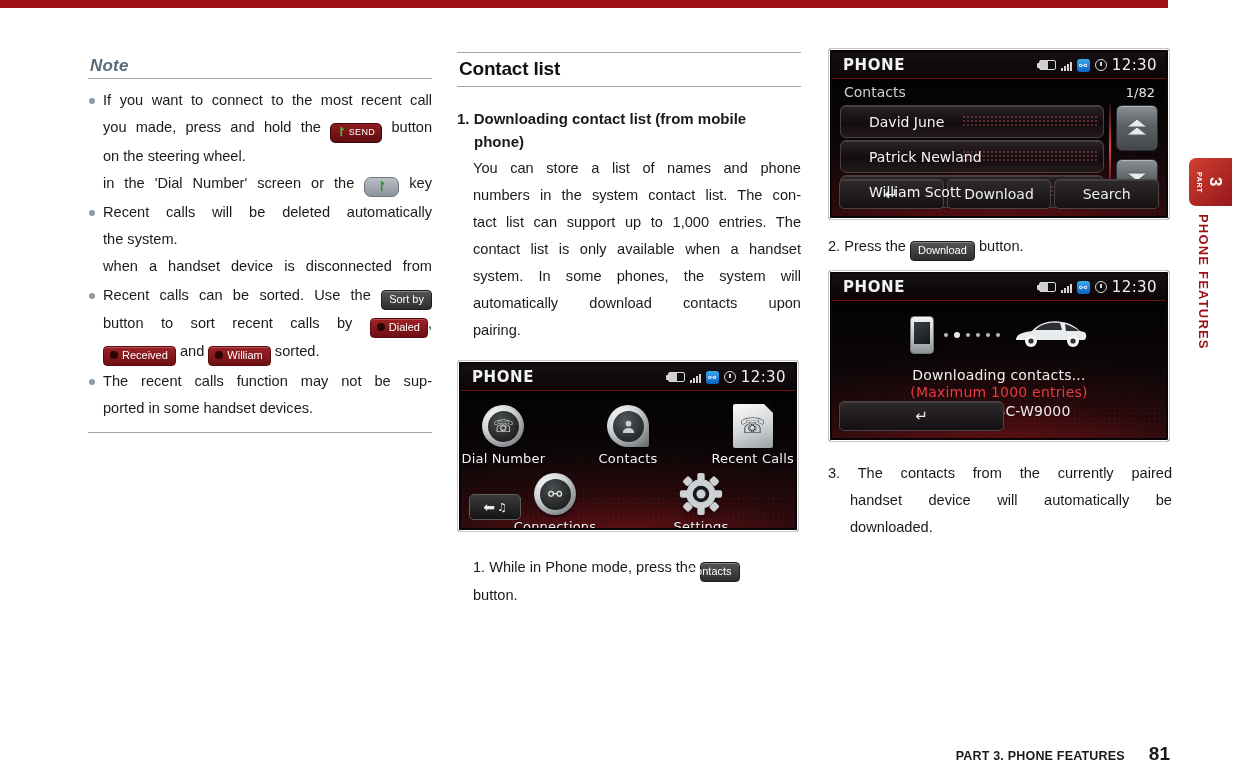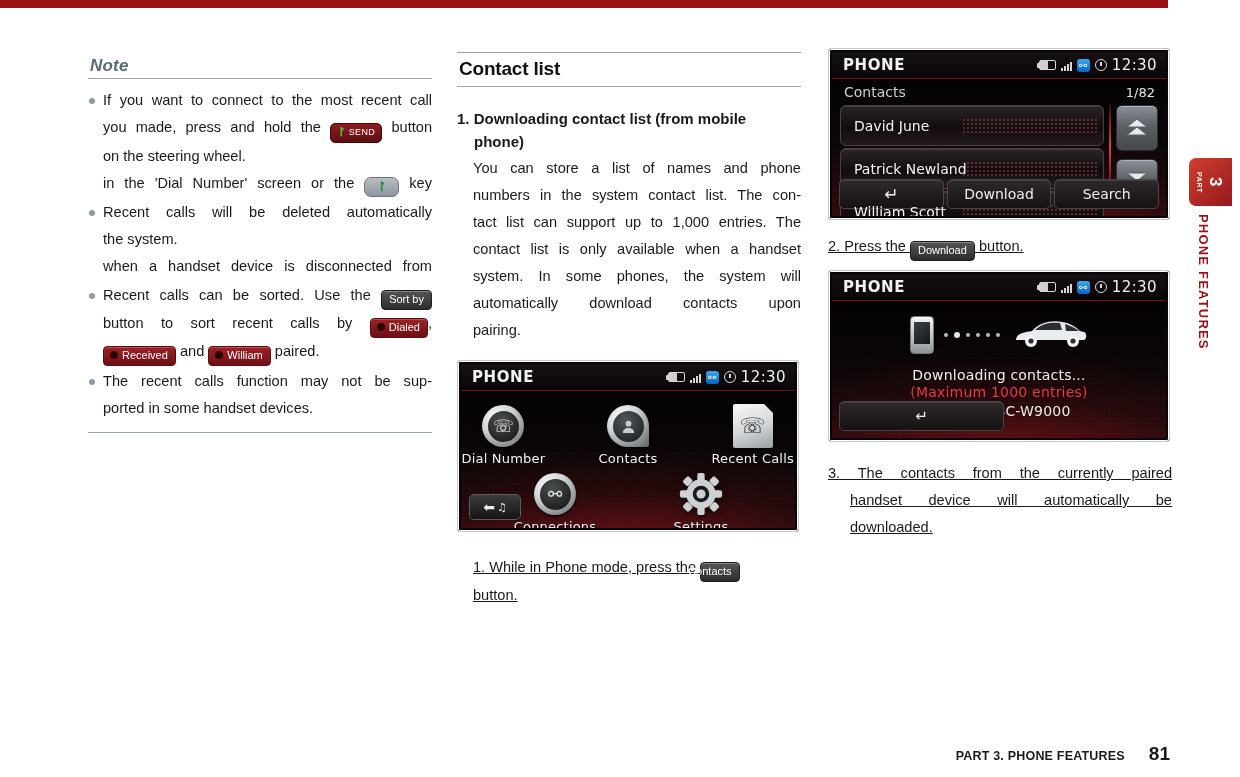--- a/index.html
+++ b/index.html
@@ -98,21 +98,21 @@
   .step-head{
     font-size:15px; font-weight:bold; line-height:23px;
     margin:20px 0 0 0; padding-left:17px; text-indent:-17px;
   }
   .body-par{
     font-size:14.6px; line-height:27px; margin:2px 0 0 16px;
     text-align:justify; color:#1a1a1a;
   }
   .num-par{
     font-size:14.6px; line-height:27px; margin:22px 0 0 0;
-    padding-left:20px; text-indent:-20px; color:#1a1a1a;text-decoration:underline;
+    padding-left:20px; text-indent:-20px; color:#1a1a1a;
   }
   .num-par.pad2{ padding-left:22px; text-indent:-22px; }
   .num-par .jline.j{ text-align:justify; text-align-last:justify; }
 
   
   .device{
     position:relative; width:342px; height:172px;
     background:#0a0607;
     border:1px solid #c8c8c8;
     border-radius:3px;
@@ -218,24 +218,24 @@
   
   .row-sub{
     position:absolute; left:0; right:0; top:28px; height:24px;
     display:flex; align-items:center; justify-content:space-between;
     padding:0 11px 0 12px;
   }
   .row-sub .lab{ color:#cfcfcf; font-size:14px; }
   .row-sub .cnt{ color:#e6e6e6; font-size:13px; }
   .clist{ position:absolute; left:8px; top:53px; width:264px; }
   .crow{
-    height:41px; margin-bottom:2px; border-radius:6px;
+    height:33px; margin-bottom:2px; border-radius:6px;
     background:linear-gradient(#2b2426,#120c0e 55%,#241a1c 100%);
     border:1px solid #4a4042;
-    display:flex; align-items:center; padding-left:13px;
+    display:flex; align-items:center; padding-left:28px;
     color:#f4f4f4; font-size:14px;
     box-shadow:inset 0 1px 0 rgba(255,255,255,.12);
     position:relative; overflow:hidden;
   }
   .crow::after{
     content:""; position:absolute; left:46%; right:4px; top:30%; height:42%;
     background-image:radial-gradient(rgba(255,110,115,.30) .9px, rgba(0,0,0,0) 1px);
     background-size:4px 4px;
   }
   .crow span{ position:relative; z-index:2; }
@@ -364,21 +364,21 @@
         <span class="chip chip-dark"><span>Sort by</span></span>
       </span>
       <span class="jline j">
         <span>button to sort recent calls by</span>
         <span class="chip chip-red"><span class="dot"></span><span>Dialed</span></span><span>,</span>
       </span>
       <span class="jline">
         <span class="chip chip-red"><span class="dot"></span><span>Received</span></span>
         <span>and</span>
         <span class="chip chip-red"><span class="dot"></span><span>William</span></span>
-        <span>paired.</span>
+        <span>sorted.</span>
       </span>
     </li>
 
     <li>
       <span class="jline j">The recent calls function may not be sup-</span>
       <span class="jline">ported in some handset devices.</span>
     </li>
 
   </ul>
   <hr class="hr-bottom">

